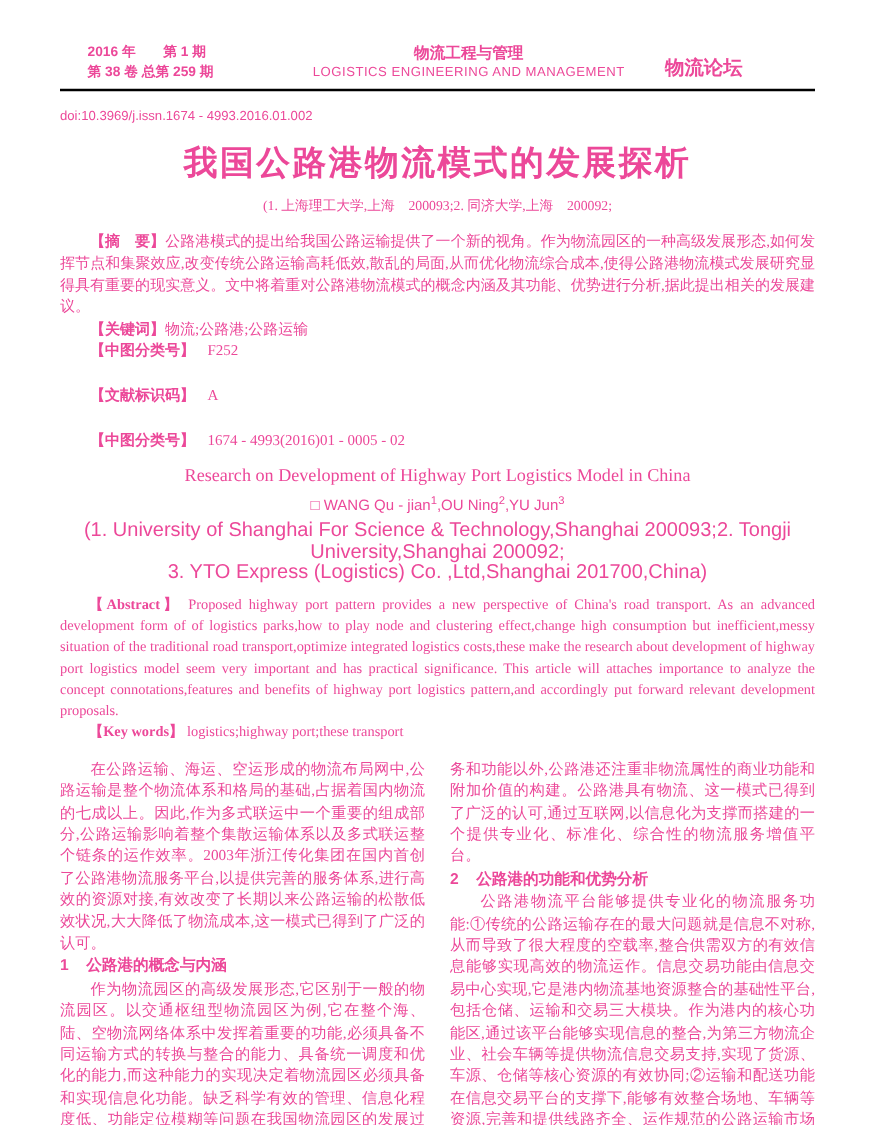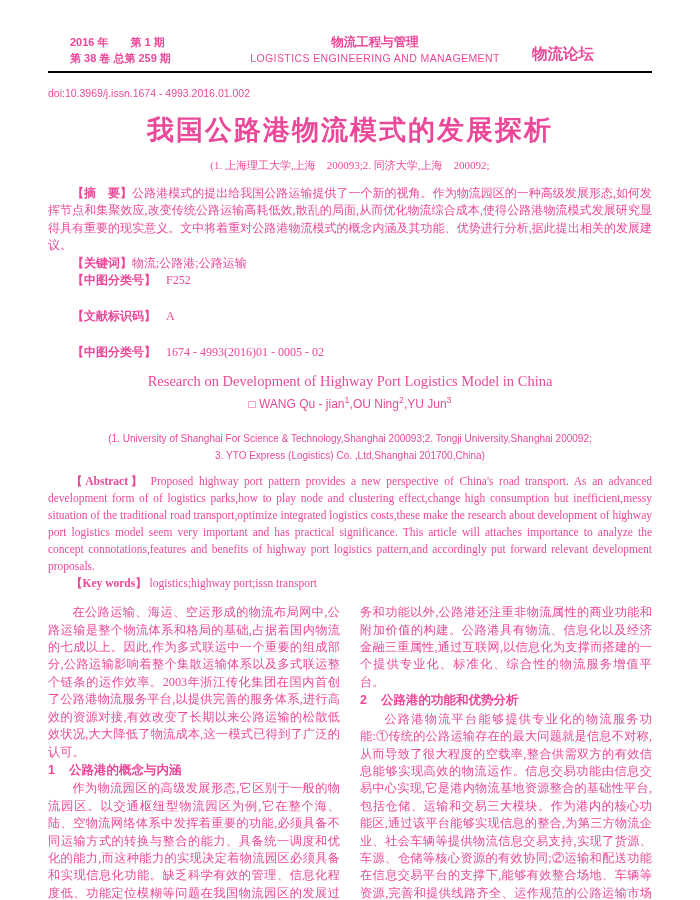--- a/index.html
+++ b/index.html
@@ -28,21 +28,21 @@
   .abs-cn { margin-top:11px; font-size:12px; line-height:17.6px; text-align:justify; text-indent:2em; }
   .abs-cn b, .kw-cn b { font-family:"Liberation Sans","DejaVu Sans",sans-serif; }
   .kw-cn { font-size:12px; line-height:17.6px; text-indent:2em; }
   .class-row { display:flex; gap:18px; font-size:12px; line-height:17.6px; padding-left:2em;flex-direction:column; }
   .class-row b { font-family:"Liberation Sans","DejaVu Sans",sans-serif; }
   .class-row .val { margin-left:10px; }
   
   .title-en { text-align:center; font-size:14.5px; font-weight:normal; margin-top:12px; }
   .byline-en { text-align:center; font-family:"Liberation Sans","DejaVu Sans",sans-serif; font-size:12px; margin-top:5px; }
   .byline-en sup { font-size:9px; }
-  .affil-en { text-align:center; font-family:"Liberation Sans","DejaVu Sans",sans-serif; font-size:10px; line-height:16.5px; margin-top:20px; }
+  .affil-en { text-align:center; font-family:"Liberation Sans","DejaVu Sans",sans-serif; font-size:16px; line-height:16.5px; margin-top:6px; }
   .abs-en { margin-top:9px; font-size:11.5px; line-height:17px; text-align:justify; text-indent:2em; }
   .kw-en { font-size:11.5px; line-height:17px; text-indent:2em; }
   
   .columns { display:flex; gap:20px; margin-top:12px; }
   .col { width:292px; font-size:12.2px; line-height:17.4px; text-align:justify; }
   .col p.indent { text-indent:2em; }
   .col h3 { font-family:"Liberation Sans","DejaVu Sans",sans-serif; font-size:12.5px; font-weight:bold; margin:1px 0; }
   .col h3 .num { margin-right:14px; }
 </style>
 </head>
@@ -88,28 +88,28 @@
     <span>□ WANG Qu - jian</span><sup>1</sup><span>,OU Ning</span><sup>2</sup><span>,YU Jun</span><sup>3</sup>
   </div>
 
   <div class="affil-en">
     <div>(1. University of Shanghai For Science &amp; Technology,Shanghai 200093;2. Tongji University,Shanghai 200092;</div>
     <div>3. YTO Express (Logistics) Co. ,Ltd,Shanghai 201700,China)</div>
   </div>
 
   <p class="abs-en"><b>【Abstract】</b> <span>Proposed highway port pattern provides a new perspective of China's road transport. As an advanced development form of of logistics parks,how to play node and clustering effect,change high consumption but inefficient,messy situation of the traditional road transport,optimize integrated logistics costs,these make the research about development of highway port logistics model seem very important and has practical significance. This article will attaches importance to analyze the concept connotations,features and benefits of highway port logistics pattern,and accordingly put forward relevant development proposals.</span></p>
 
-  <p class="kw-en"><b>【Key words】</b> <span>logistics;highway port;issn transport</span></p>
+  <p class="kw-en"><b>【Key words】</b> <span>logistics;highway port;these transport</span></p>
 
   <div class="columns">
     <div class="col">
       <p class="indent">在公路运输、海运、空运形成的物流布局网中,公路运输是整个物流体系和格局的基础,占据着国内物流的七成以上。因此,作为多式联运中一个重要的组成部分,公路运输影响着整个集散运输体系以及多式联运整个链条的运作效率。2003年浙江传化集团在国内首创了公路港物流服务平台,以提供完善的服务体系,进行高效的资源对接,有效改变了长期以来公路运输的松散低效状况,大大降低了物流成本,这一模式已得到了广泛的认可。</p>
       <h3><span class="num">1</span><span>公路港的概念与内涵</span></h3>
       <p class="indent">作为物流园区的高级发展形态,它区别于一般的物流园区。以交通枢纽型物流园区为例,它在整个海、陆、空物流网络体系中发挥着重要的功能,必须具备不同运输方式的转换与整合的能力、具备统一调度和优化的能力,而这种能力的实现决定着物流园区必须具备和实现信息化功能。缺乏科学有效的管理、信息化程度低、功能定位模糊等问题在我国物流园区的发展过程中都有着不同程度的体现。公路港物流模式能够一定程度上解决以上这些问题,除了提供专业化的物流服</p>
     </div>
     <div class="col">
-      <p>务和功能以外,公路港还注重非物流属性的商业功能和附加价值的构建。公路港具有物流、信息化以及经济金融三重属性,通过互联网,以信息化为支撑而搭建的一个提供专业化、标准化、综合性的物流服务增值平台。</p>
+      <p>务和功能以外,公路港还注重非物流属性的商业功能和附加价值的构建。公路港具有物流、这一模式已得到了广泛的认可,通过互联网,以信息化为支撑而搭建的一个提供专业化、标准化、综合性的物流服务增值平台。</p>
       <h3><span class="num">2</span><span>公路港的功能和优势分析</span></h3>
       <p class="indent">公路港物流平台能够提供专业化的物流服务功能:①传统的公路运输存在的最大问题就是信息不对称,从而导致了很大程度的空载率,整合供需双方的有效信息能够实现高效的物流运作。信息交易功能由信息交易中心实现,它是港内物流基地资源整合的基础性平台,包括仓储、运输和交易三大模块。作为港内的核心功能区,通过该平台能够实现信息的整合,为第三方物流企业、社会车辆等提供物流信息交易支持,实现了货源、车源、仓储等核心资源的有效协同;②运输和配送功能在信息交易平台的支撑下,能够有效整合场地、车辆等资源,完善和提供线路齐全、运作规范的公路运输市场和满足散货、大件、冷链等多种需求的运输服务,以及对运输车辆提供维修和给养,对车辆场地实现智能化的管理等等,同时根</p>
     </div>
   </div>
 
 </div>
 
 </body></html>

